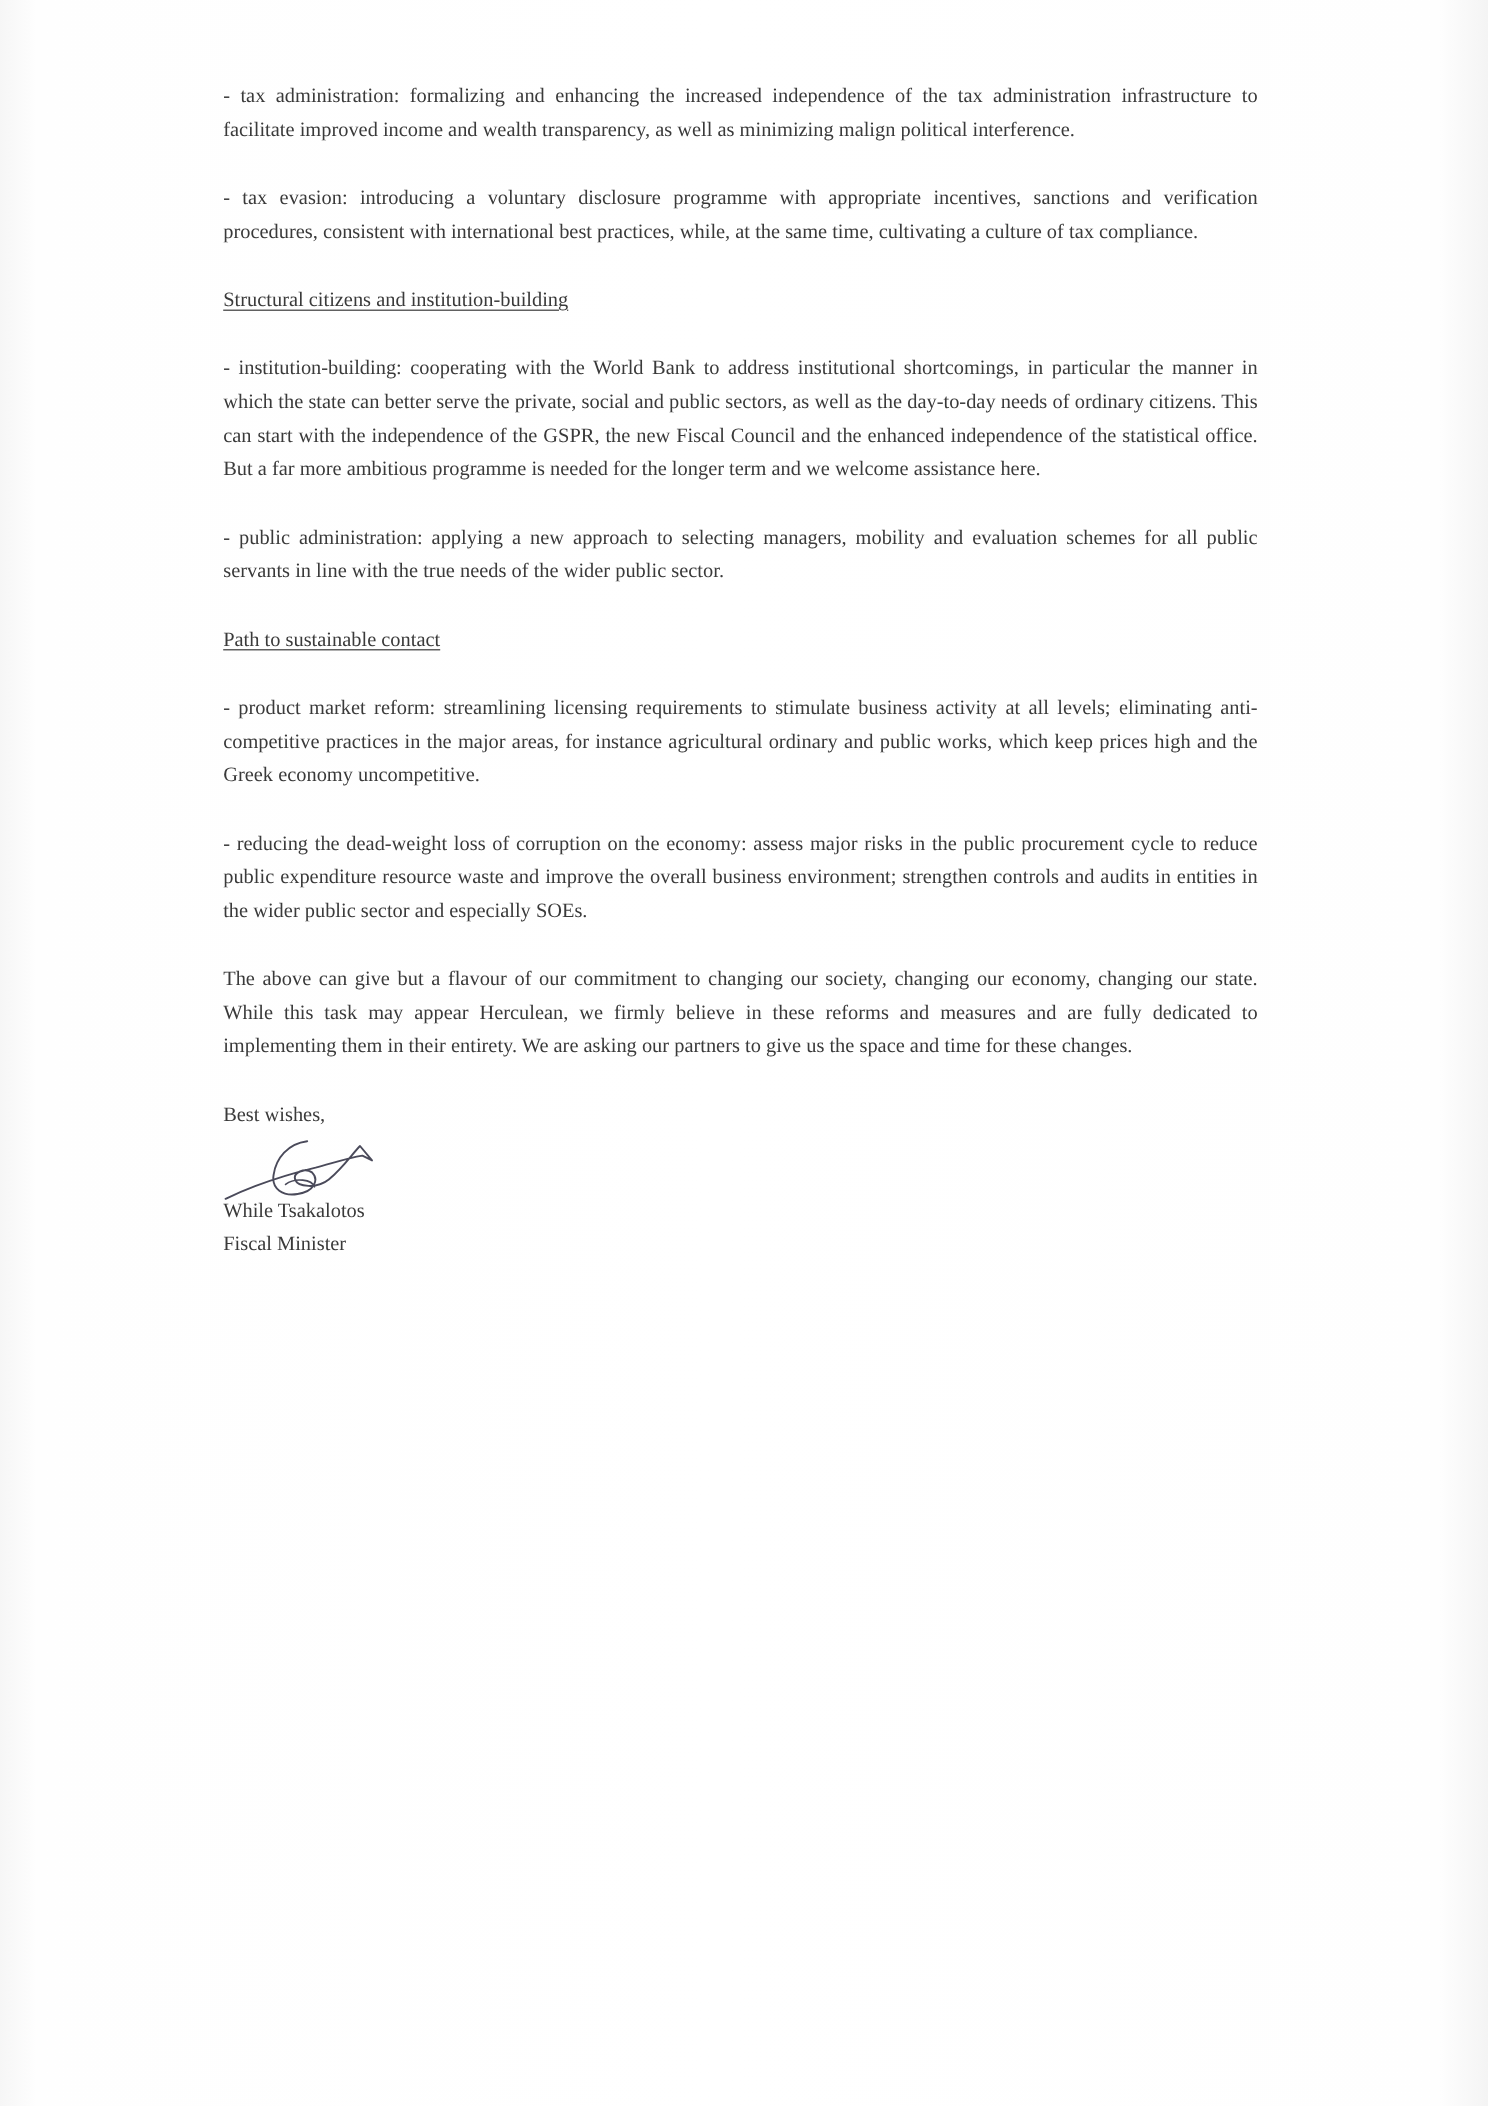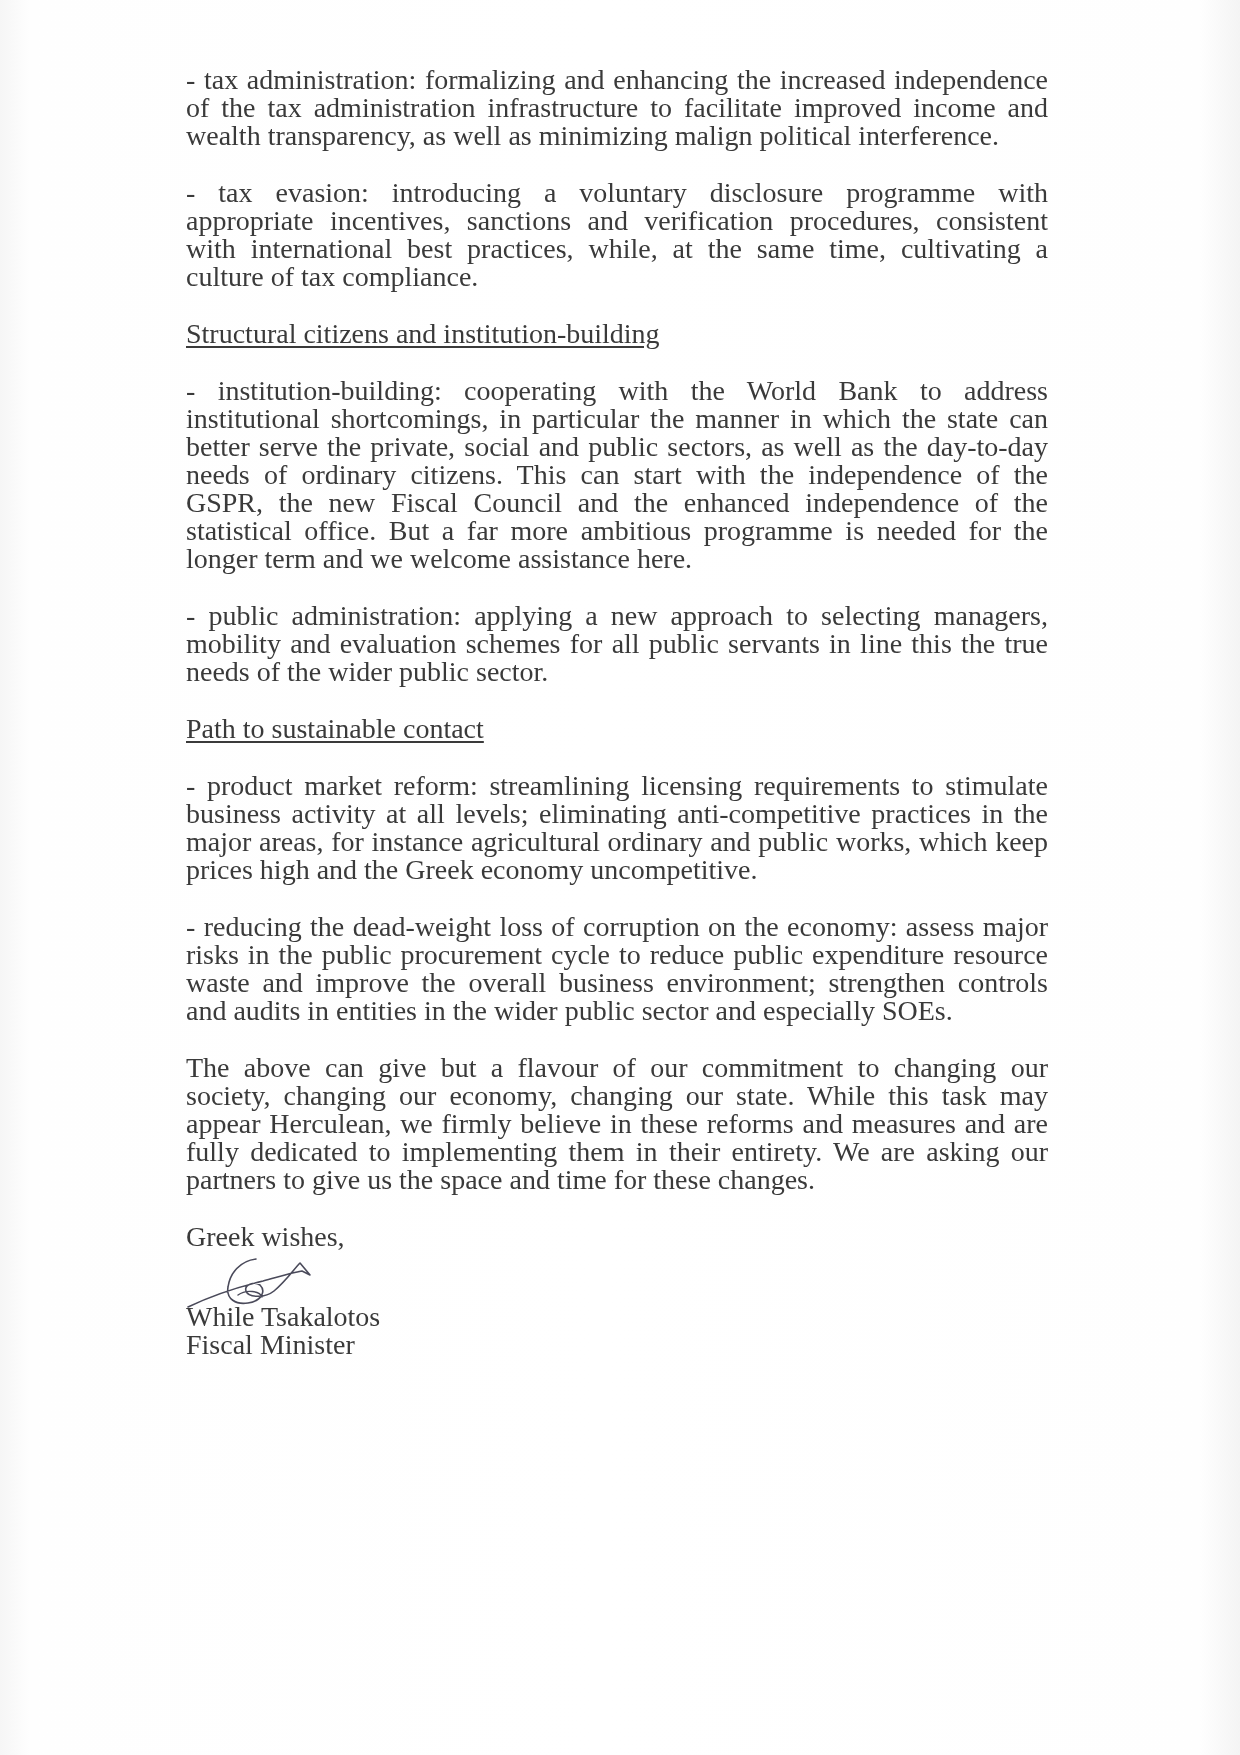--- a/index.html
+++ b/index.html
@@ -12,21 +12,21 @@
       position: absolute; left: 0; top: 0;
       width: 1240px; height: 1755px;
       background: linear-gradient(90deg, #f6f6f6 0px, #fefefe 30px, #ffffff 600px, #fefefe 1200px, #f4f4f4 1240px);
     }
     .content {
       position: absolute;
       left: 186px;
       top: 66px;
       width: 862px;
       font-family: "Liberation Serif", serif;
-      font-size: 28px;
+      font-size: 17px;
       line-height: 28px;
       color: #3a3a3a;
       text-align: justify;
     }
     .para { margin: 0 0 29px 0; }
     .heading {
       margin: 0 0 29px 0;
       text-decoration: underline;
       text-underline-offset: 3px;
       text-align: left;
@@ -42,29 +42,29 @@
 </head>
 <body>
 
 <div class="page">
   <div class="content">
     <p class="para">- tax administration: formalizing and enhancing the increased independence of the tax administration infrastructure to facilitate improved income and wealth transparency, as well as minimizing malign political interference.</p>
     <p class="para">- tax evasion: introducing a voluntary disclosure programme with appropriate incentives, sanctions and verification procedures, consistent with international best practices, while, at the same time, cultivating a culture of tax compliance.</p>
 
     <p class="heading">Structural citizens and institution-building</p>
     <p class="para">- institution-building: cooperating with the World Bank to address institutional shortcomings, in particular the manner in which the state can better serve the private, social and public sectors, as well as the day-to-day needs of ordinary citizens. This can start with the independence of the GSPR, the new Fiscal Council and the enhanced independence of the statistical office. But a far more ambitious programme is needed for the longer term and we welcome assistance here.</p>
-    <p class="para">- public administration: applying a new approach to selecting managers, mobility and evaluation schemes for all public servants in line this the true needs of the wider public sector.</p>
+    <p class="para">- public administration: applying a new approach to selecting managers, mobility and evaluation schemes for all public servants in line with the true needs of the wider public sector.</p>
 
     <p class="heading">Path to sustainable contact</p>
     <p class="para">- product market reform: streamlining licensing requirements to stimulate business activity at all levels; eliminating anti-competitive practices in the major areas, for instance agricultural ordinary and public works, which keep prices high and the Greek economy uncompetitive.</p>
     <p class="para">- reducing the dead-weight loss of corruption on the economy: assess major risks in the public procurement cycle to reduce public expenditure resource waste and improve the overall business environment; strengthen controls and audits in entities in the wider public sector and especially SOEs.</p>
 
     <p class="para">The above can give but a flavour of our commitment to changing our society, changing our economy, changing our state. While this task may appear Herculean, we firmly believe in these reforms and measures and are fully dedicated to implementing them in their entirety. We are asking our partners to give us the space and time for these changes.</p>
 
-    <p class="closing">Greek wishes,</p>
+    <p class="closing">Best wishes,</p>
 
     <svg class="signature" viewBox="0 0 150 58">
       <path d="M10,56 C35,44 60,36 85,30 C100,26 112,22 124,20 L132,24 L122,12 C116,18 108,30 96,40 C86,48 70,46 68,40 C66,34 76,30 82,34 C88,40 84,50 70,52 C58,54 48,48 50,36 C52,22 62,10 78,8" fill="none" stroke="#4a4a5a" stroke-width="1.6" stroke-linecap="round" stroke-linejoin="round"></path>
       <path d="M60,44 C68,38 82,40 84,46" fill="none" stroke="#4a4a5a" stroke-width="1.4" stroke-linecap="round"></path>
     </svg>
 
     <p class="name">While Tsakalotos</p>
     <p class="title">Fiscal Minister</p>
   </div>
 </div>

